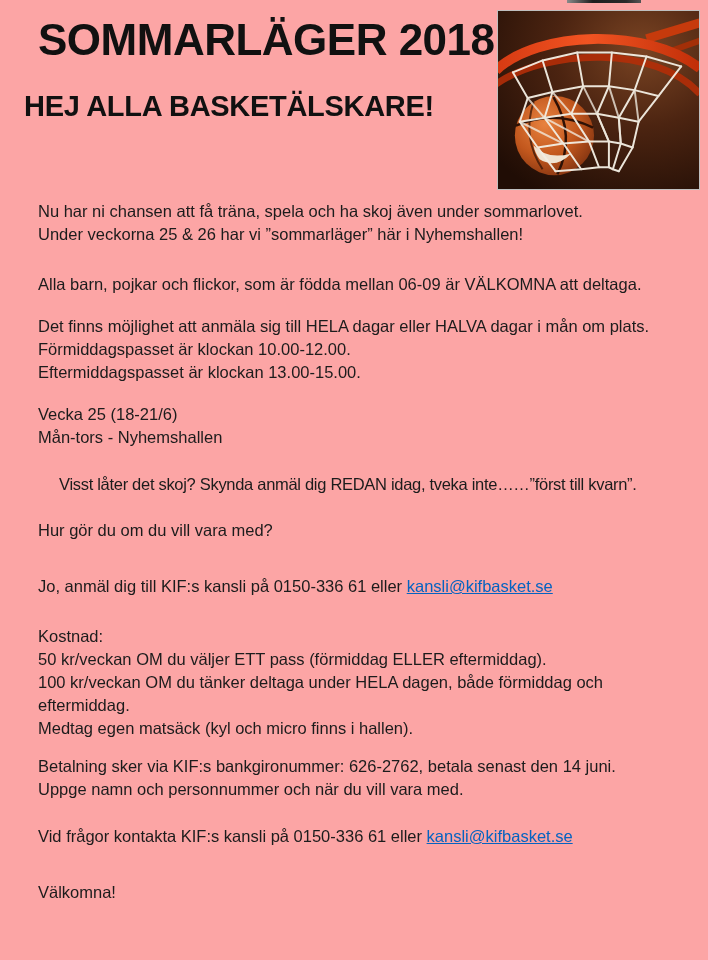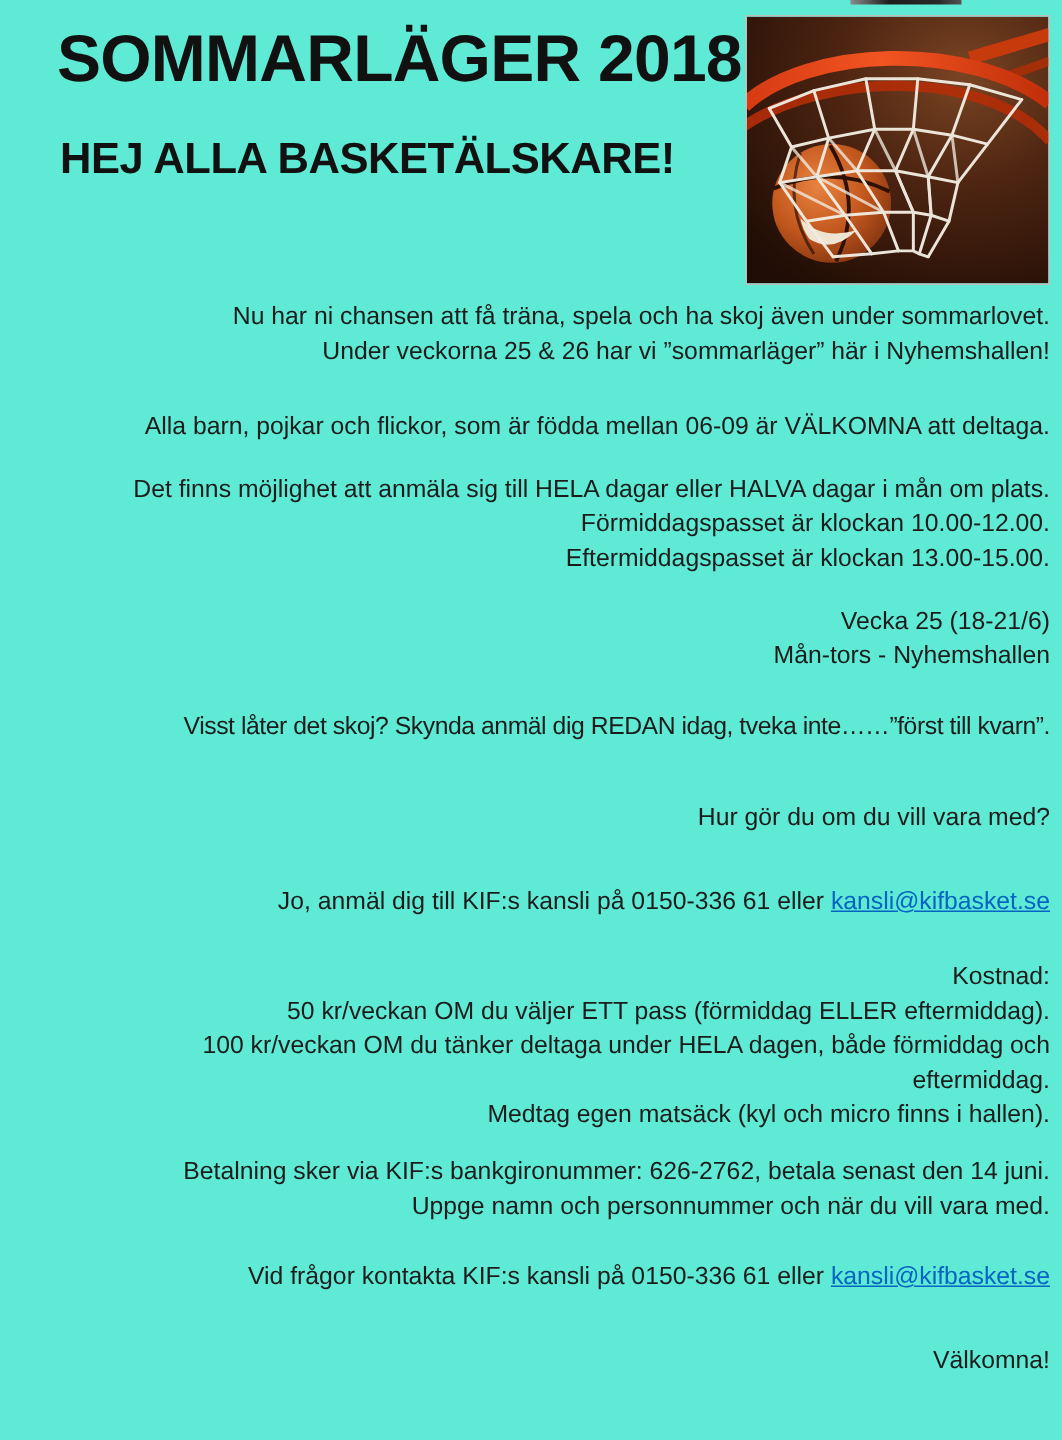--- a/index.html
+++ b/index.html
@@ -4,29 +4,29 @@
 <style>
   html, body { margin: 0; padding: 0; }
   body {
     width: 708px; height: 960px;
     background: #ffffff;
     font-family: "Liberation Sans", sans-serif;
     color: #1c1c1c;
     position: relative;
     overflow: hidden;
   }
-  .page { position: absolute; inset: 0; background: #5eead4; text-align: right; }
+  .page { position: absolute; inset: 0; background: #fca5a5; }
 
   .doc-title {
     position: absolute; left: 38px; top: 18px;
     font-size: 44px; font-weight: 700; letter-spacing: -0.5px;
     line-height: 1; white-space: nowrap; color: #111111;
   }
   .doc-subtitle {
-    position: absolute; left: 40px; top: 92px;
+    position: absolute; left: 24px; top: 92px;
     font-size: 29px; font-weight: 700; letter-spacing: -0.3px;
     line-height: 1; white-space: nowrap; color: #111111;
   }
 
   .photo {
     position: absolute; left: 497px; top: 10px;
     width: 203px; height: 180px;
     border: 1px solid #bfbfbf; box-sizing: border-box;
     overflow: hidden;
   }
@@ -37,26 +37,26 @@
     background: linear-gradient(90deg, #8a8a8a, #1d1d1d 35%, #2a2a2a 80%, #555555);
   }
 
   .content {
     position: absolute; left: 38px; top: 200px; width: 662px;
   }
   .line {
     font-size: 16.5px; line-height: 23px; white-space: nowrap;
   }
   .b { font-weight: 400; }
-  .tight { letter-spacing: -0.3px; }
+  .tight { letter-spacing: -0.3px; margin-left: 21px; }
 
   .mt-27 { margin-top: 27px; }
   .mt-25 { margin-top: 33px; }
   .mt-24 { margin-top: 24px; }
-  .mt-23 { margin-top: 38px; }
+  .mt-23 { margin-top: 23px; }
   .mt-19 { margin-top: 19px; }
   .mt-16 { margin-top: 16px; }
   .mt-15 { margin-top: 15px; }
 
   a.email-link {
     color: #0563c1; text-decoration: underline; cursor: pointer;
   }
 </style>
 </head>
 <body>

